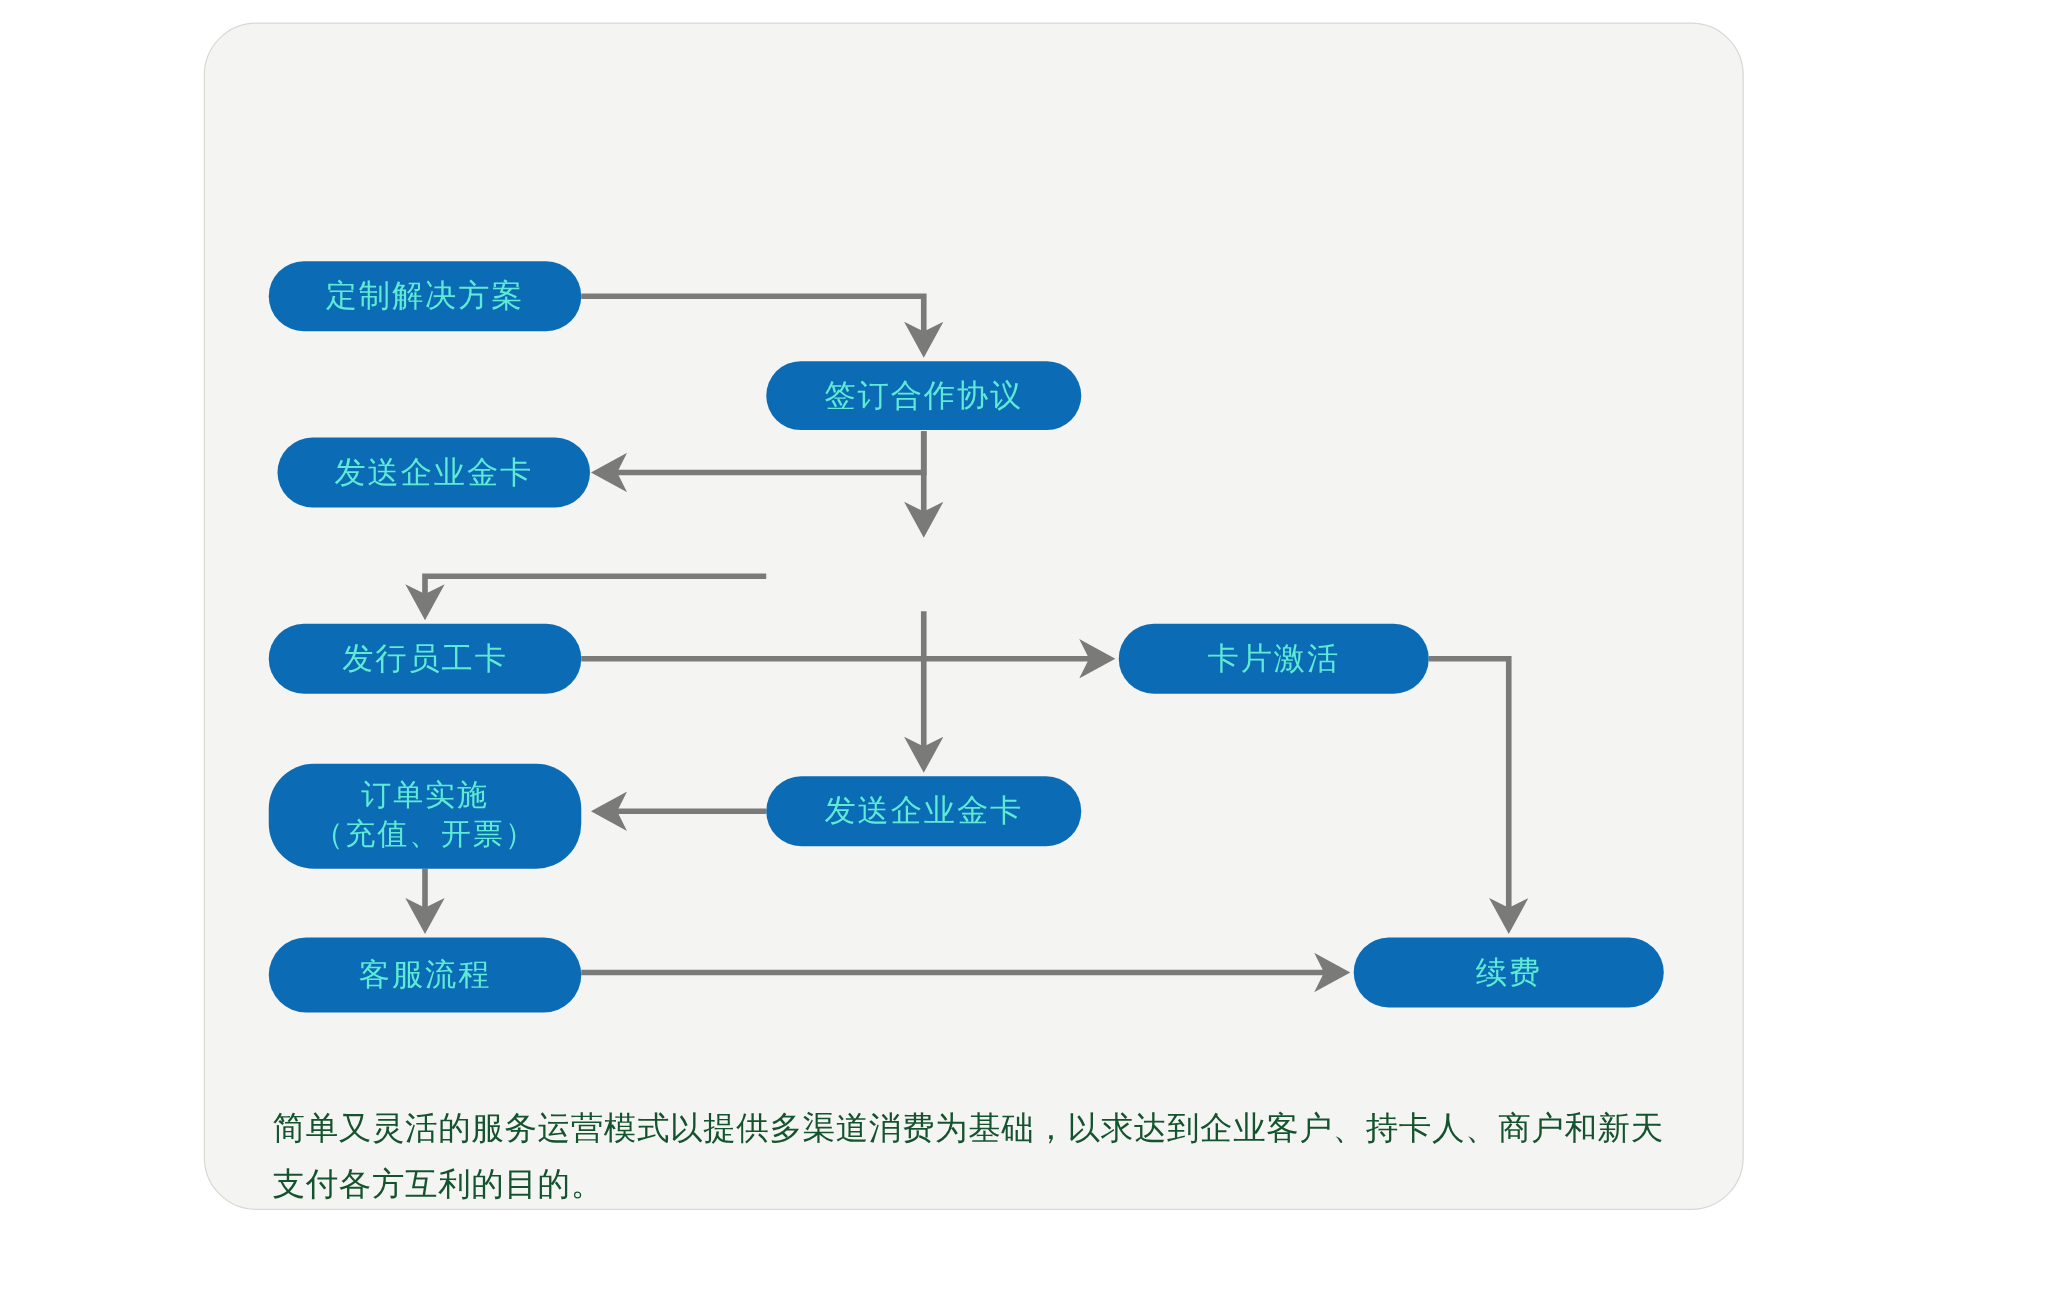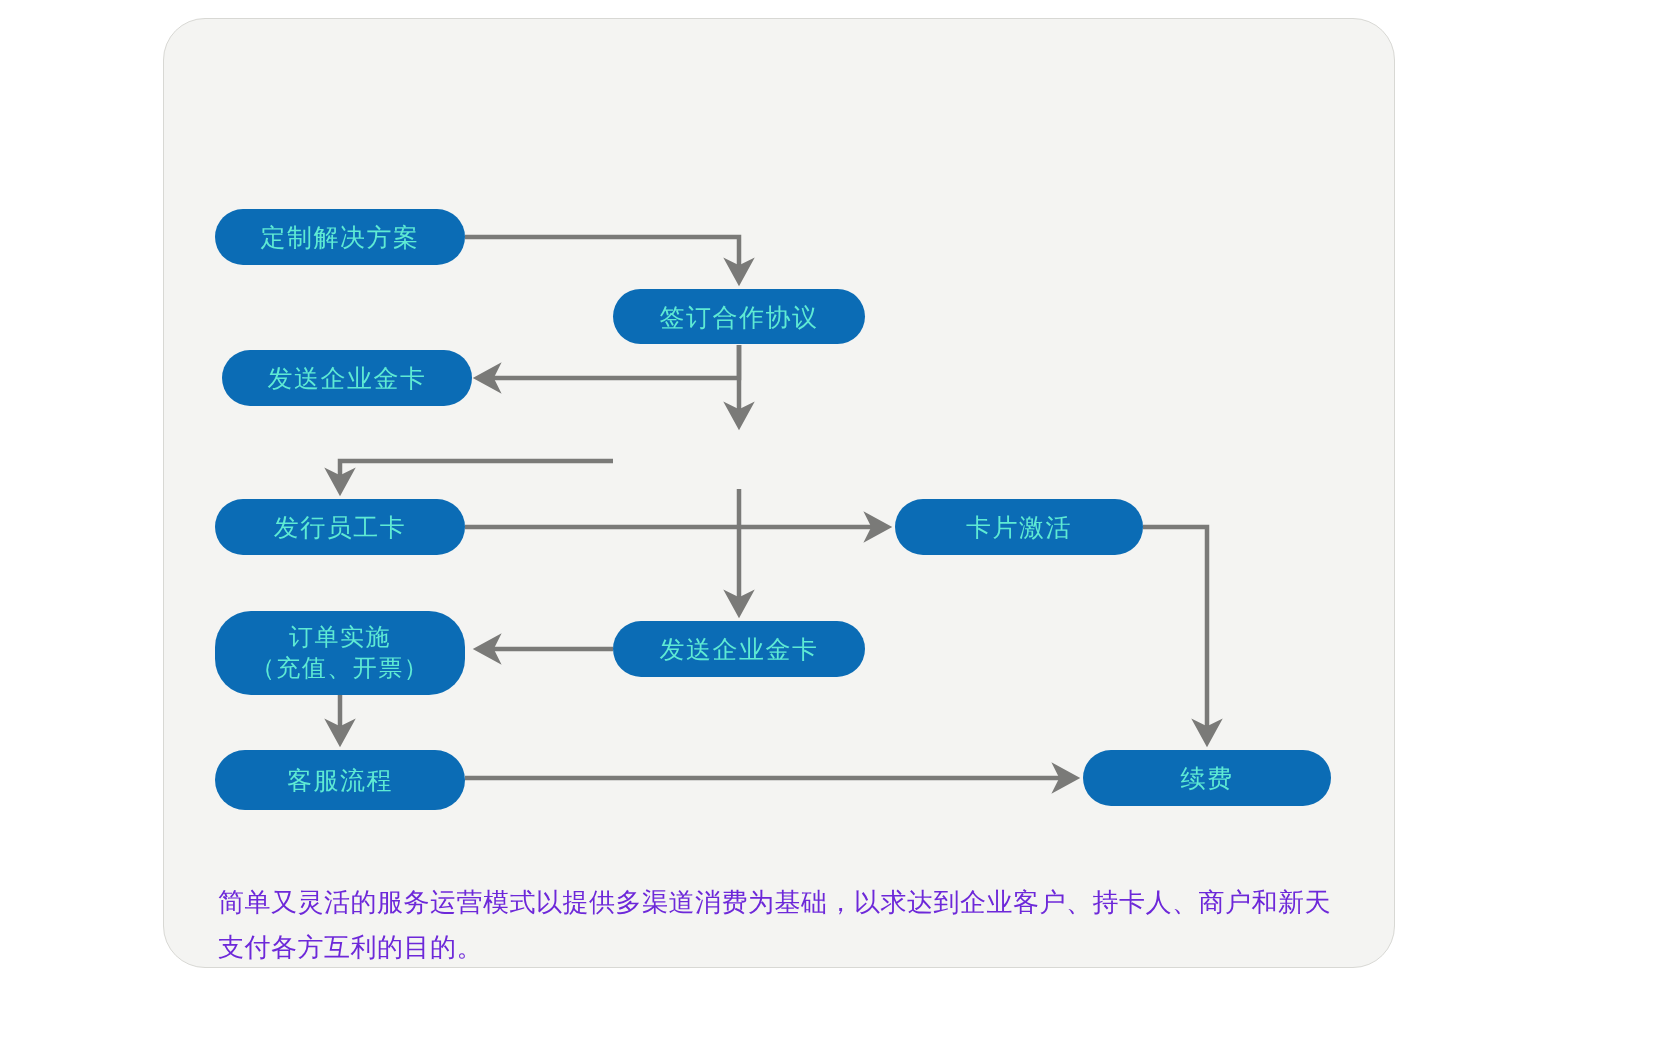--- a/index.html
+++ b/index.html
@@ -85,21 +85,21 @@
     width: 1654px; height: 1040px;
     pointer-events: none;
   }
 
   
   #caption {
     position: absolute;
     left: 218px;
     top: 880px;
     width: 1130px;
-    color: #6d28d9;
+    color: #14532d;
     font-size: 26px;
     line-height: 1.72;
     letter-spacing: 0.5px;
   }
 </style>
 </head>
 <body>
 
 <div id="canvas">
 

